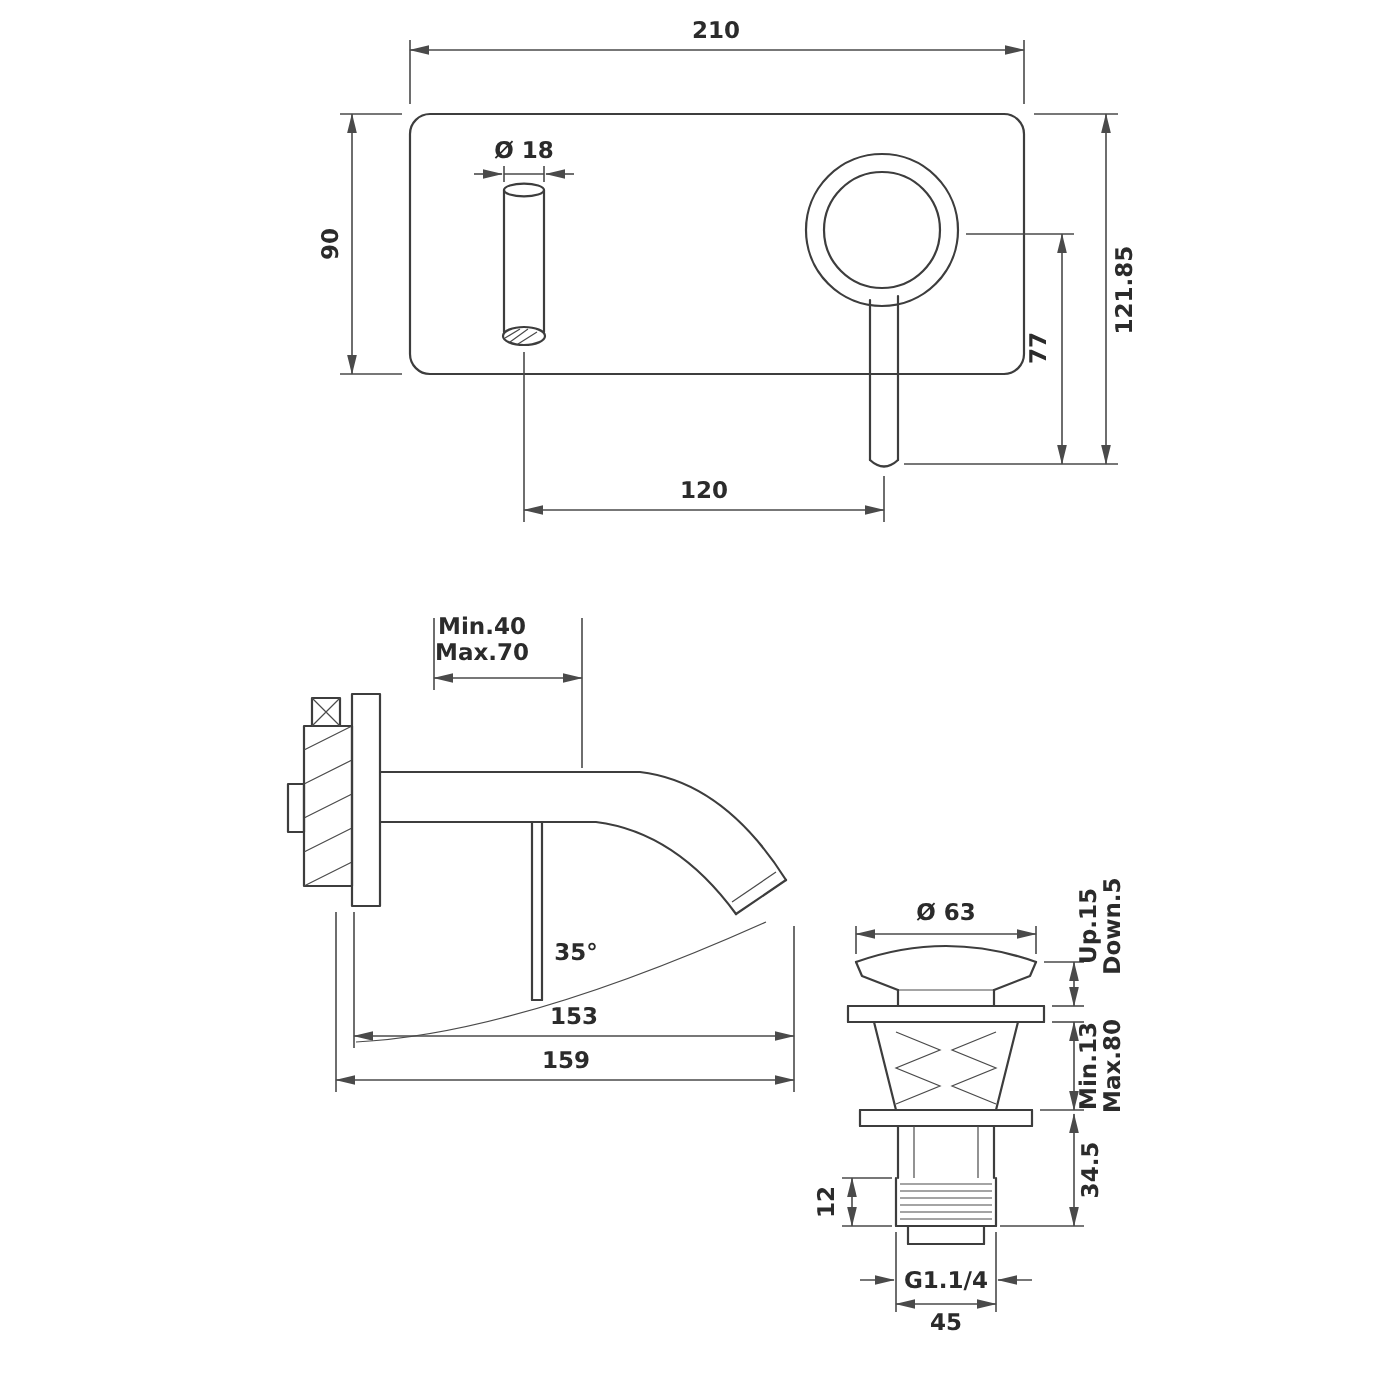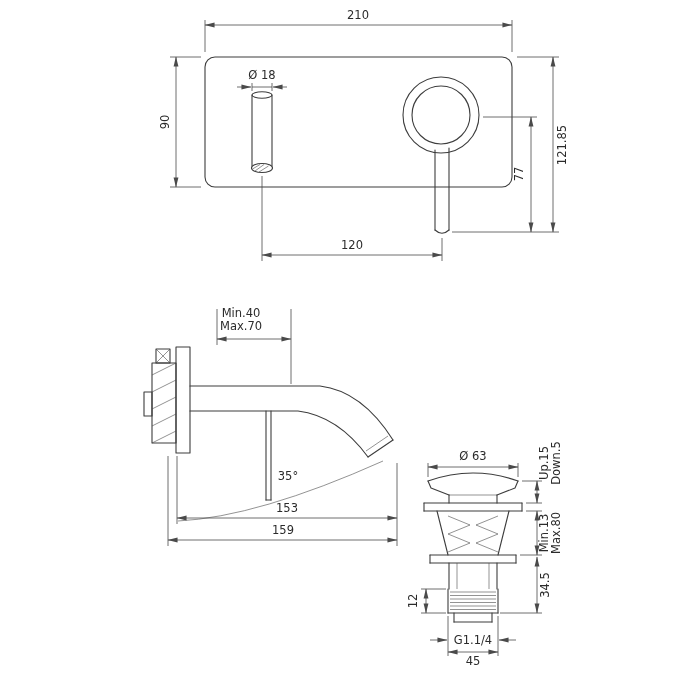--- a/index.html
+++ b/index.html
@@ -1,16 +1,16 @@
 <!DOCTYPE html>
 <html><head>
 <meta charset="utf-8">
 <style>
   html,body{margin:0;padding:0;background:#ffffff;}
-  .stage{width:583px;height:700px;position:relative;background:#ffffff;overflow:hidden;}
+  .stage{width:583px;height:700px;position:relative;background:#ffffff;overflow:hidden;font-weight:bold;}
   svg{display:block;}
   .obj{fill:none;stroke:#3d3d3d;stroke-width:1.1;stroke-linecap:round;stroke-linejoin:round;}
   .thin{fill:none;stroke:#4a4a4a;stroke-width:0.6;}
   .dim{fill:none;stroke:#4a4a4a;stroke-width:0.8;}
   text{font-family:"DejaVu Sans","Liberation Sans",sans-serif;font-size:11.5px;fill:#2b2b2b;}
 </style>
 </head>
 <body>
 
 <div class="stage">

